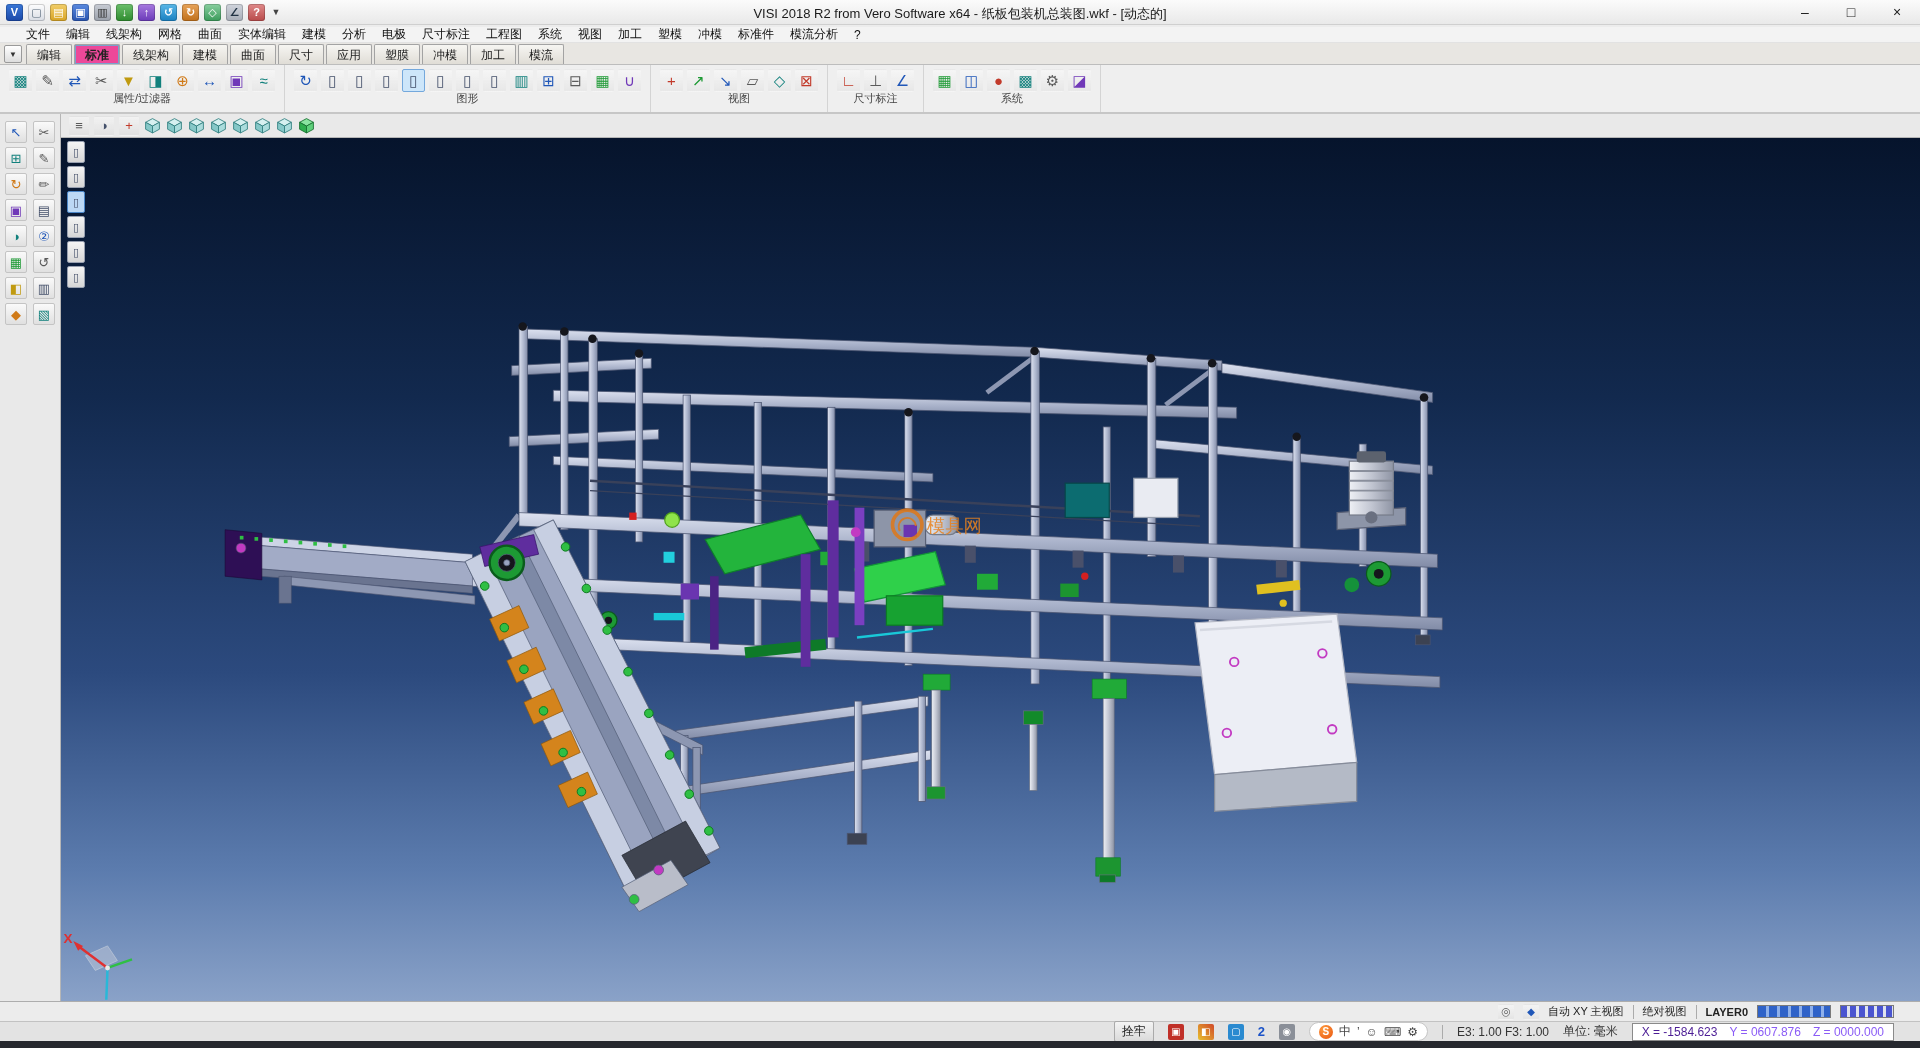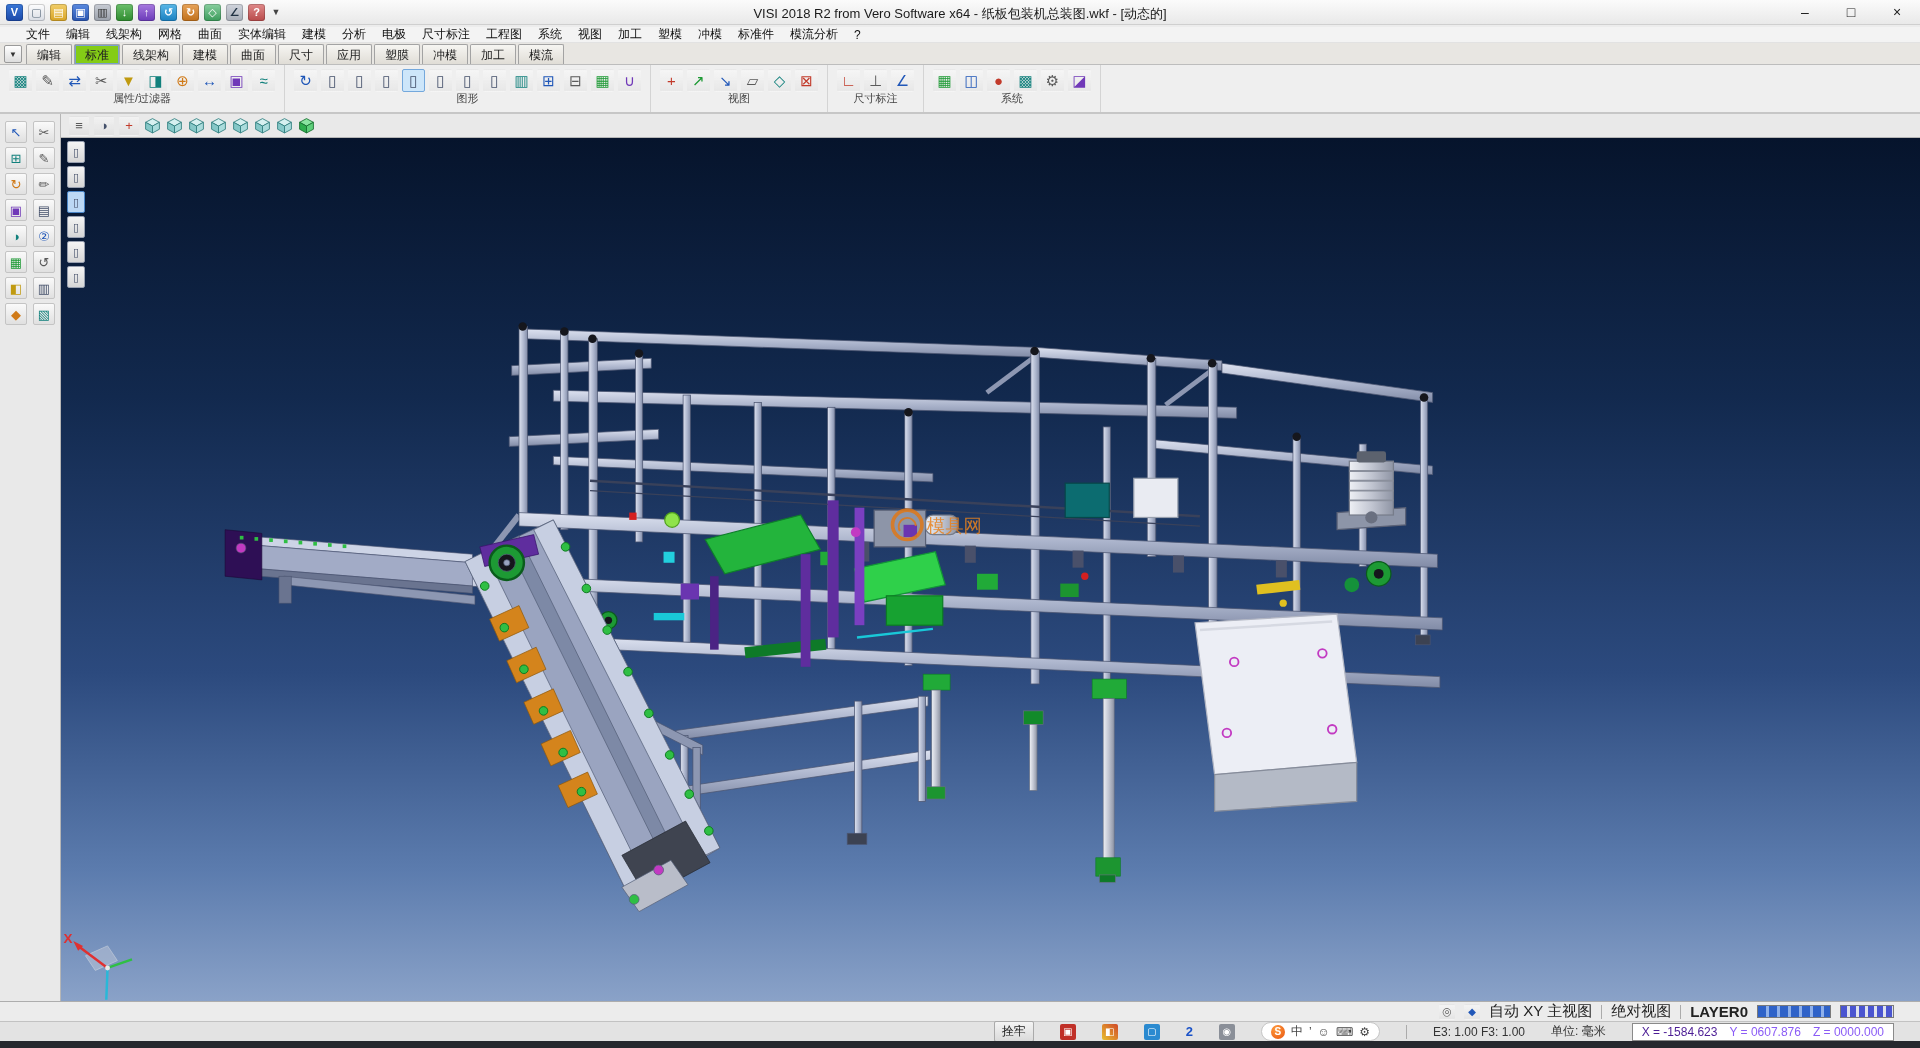--- a/index.html
+++ b/index.html
@@ -17,21 +17,21 @@
 .wc{width:46px;display:flex;align-items:center;justify-content:center;font-size:14px;color:#222}
 
 
 .menubar{position:absolute;top:27px;left:0;right:0;height:16px;background:#f3f3f3;display:flex;align-items:center;padding-left:18px;border-bottom:1px solid #e2e2e2}
 .mi{font-size:12px;color:#111;padding:0 8px}
 
 
 .tabrow{position:absolute;top:43px;left:0;right:0;height:22px;background:#e8e6e2;display:flex;align-items:flex-end;padding-left:4px;gap:2px;border-bottom:1px solid #bdbdbd}
 .tab-dd{width:18px;height:18px;margin:0 2px 1px 0;display:flex;align-items:center;justify-content:center;border:1px solid #9a9a9a;background:linear-gradient(#fff,#ddd);font-size:8px;color:#333;border-radius:2px}
 .rtab{height:20px;padding:2px 10px;font-size:12px;color:#222;background:linear-gradient(#f6f5f2,#e0ddd6);border:1px solid #a3a3a3;border-bottom:none;border-radius:2px 2px 0 0;white-space:nowrap}
-.rtab.active{background:#84cc16;font-weight:normal;box-shadow:0 0 0 1px #7aa0cc inset}
+.rtab.active{background:#ec4899;font-weight:bold;box-shadow:0 0 0 1px #7aa0cc inset}
 
 
 .ribbon{position:absolute;top:65px;left:0;right:0;height:49px;background:#efefef;display:flex;border-bottom:2px solid #c6c6c6}
 .rgroup{display:flex;flex-direction:column;padding:4px 9px 1px;border-right:1px solid #d4d4d4}
 .ricons{display:flex;align-items:center;gap:4px}
 .rlabel{text-align:center;font-size:11px;color:#444;line-height:13px;white-space:nowrap}
 .ic{width:23px;height:23px;display:flex;align-items:center;justify-content:center;font-size:15px;border:1px solid transparent;border-radius:2px;background:linear-gradient(rgba(255,255,255,.4),rgba(0,0,0,.03))}
 .ic.sel{background:#cde6fa;border-color:#74a8dc}
 .c-teal{color:#11807c}.c-blue{color:#2057b8}.c-green{color:#1d9a34}.c-gray{color:#5a5a5a}
 .c-org{color:#d07a18}.c-purp{color:#7038b8}.c-red{color:#c23a2a}.c-yel{color:#c09a10}.c-slate{color:#44506a}
@@ -47,22 +47,22 @@
 .lt-grid .ic{width:22px;height:22px;font-size:13px;background:linear-gradient(#fafafa,#e0e0e0);border:1px solid #c4c4c4}
 
 
 .viewport{position:absolute;top:138px;left:61px;right:0;bottom:47px;background:linear-gradient(180deg,#06142c 0%,#12294e 30%,#2c4a7e 62%,#5c7cae 85%,#8aa2c8 100%);overflow:hidden}
 .scene{position:absolute;inset:0;width:100%;height:100%;display:block}
 .clipstrip{position:absolute;left:6px;top:3px;display:flex;flex-direction:column;gap:3px}
 .clip{width:18px;height:22px;background:linear-gradient(#f4f4f4,#d6d6d6);border:1px solid #98a0b0;border-radius:2px;display:flex;align-items:center;justify-content:center;font-size:11px;color:#46506a}
 .clip.active{background:#bcd8f4;border-color:#4a86c8}
 
 
-.srow1{position:absolute;left:0;right:0;bottom:27px;height:20px;background:#ececec;border-top:1px solid #adadad;display:flex;align-items:center;justify-content:flex-end;padding-right:26px;gap:9px;font-size:15px;color:#222}
-.srow2{position:absolute;left:0;right:0;bottom:7px;height:20px;background:#e3e3e3;border-top:1px solid #c2c2c2;display:flex;align-items:center;justify-content:flex-end;padding-right:26px;gap:26px;font-size:12px;color:#222}
+.srow1{position:absolute;left:0;right:0;bottom:27px;height:20px;background:#ececec;border-top:1px solid #adadad;display:flex;align-items:center;justify-content:flex-end;padding-right:26px;gap:9px;font-size:11px;color:#222}
+.srow2{position:absolute;left:0;right:0;bottom:7px;height:20px;background:#e3e3e3;border-top:1px solid #c2c2c2;display:flex;align-items:center;justify-content:flex-end;padding-right:26px;gap:14px;font-size:12px;color:#222}
 .bstrip{position:absolute;left:0;right:0;bottom:0;height:7px;background:#26282e}
 .sep{width:1px;height:14px;background:#ababab}
 .layername{font-weight:bold}
 .statbar1{width:74px;height:13px;border:1px solid #7a7a7a;background:repeating-linear-gradient(90deg,#2f62c8 0 8px,#8fb0ea 8px 11px)}
 .statbar2{width:54px;height:13px;border:1px solid #7a7a7a;background:repeating-linear-gradient(90deg,#4a55d0 0 6px,#dfe3ee 6px 9px)}
 .sicon{width:16px;height:16px;border-radius:2px;display:flex;align-items:center;justify-content:center;font-size:10px;color:#fff}
 .count{font-size:13px;font-weight:bold;color:#1a52c8}
 .lockbtn{border:1px solid #aaa;background:linear-gradient(#f4f4f4,#dadada);padding:1px 7px;font-size:12px;color:#222;border-radius:2px}
 .ime{display:flex;align-items:center;gap:6px;background:#fff;border:1px solid #c6c6c6;border-radius:10px;padding:1px 9px;height:19px}
 .ime .slogo{width:14px;height:14px;border-radius:50%;background:radial-gradient(circle at 35% 30%,#ff9a3c,#e85510);color:#fff;font-size:10px;font-weight:bold;display:flex;align-items:center;justify-content:center}

